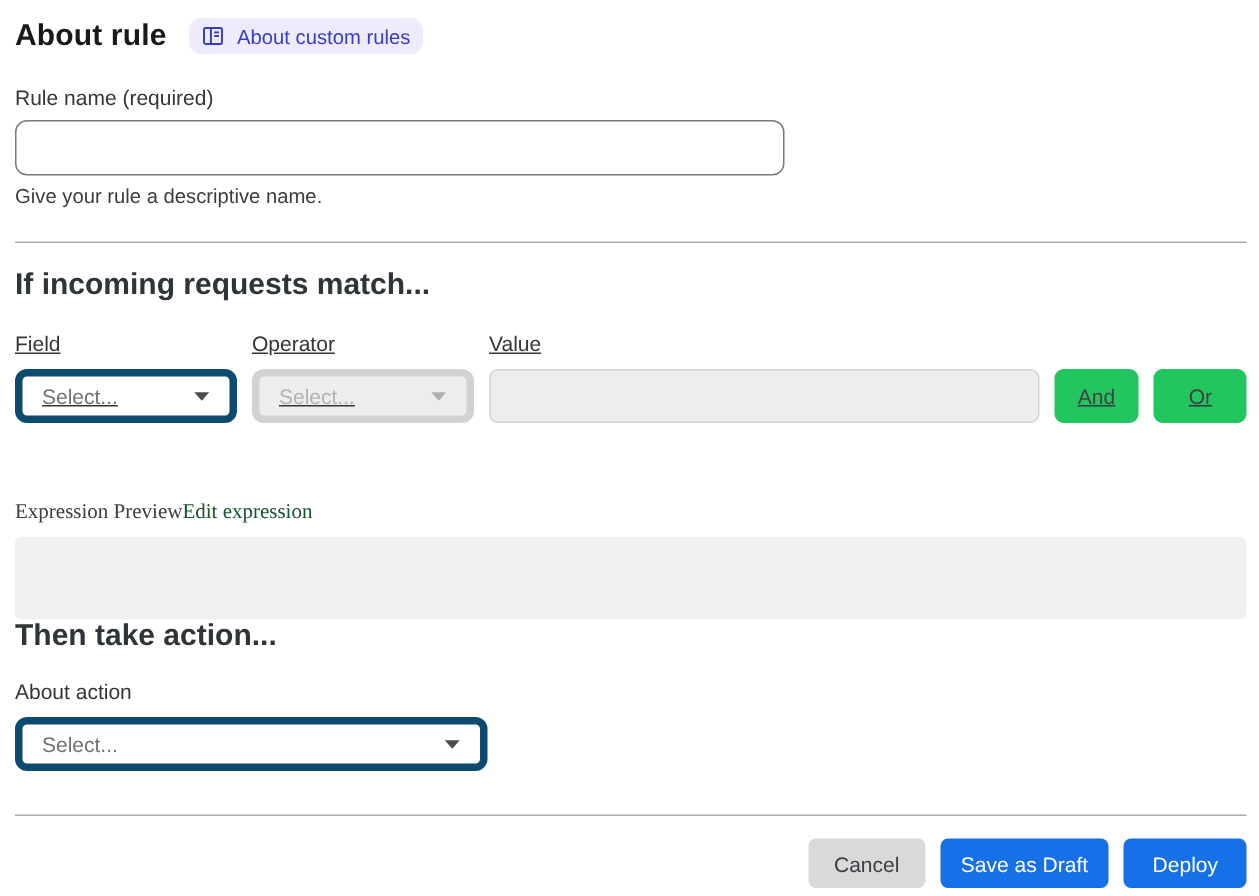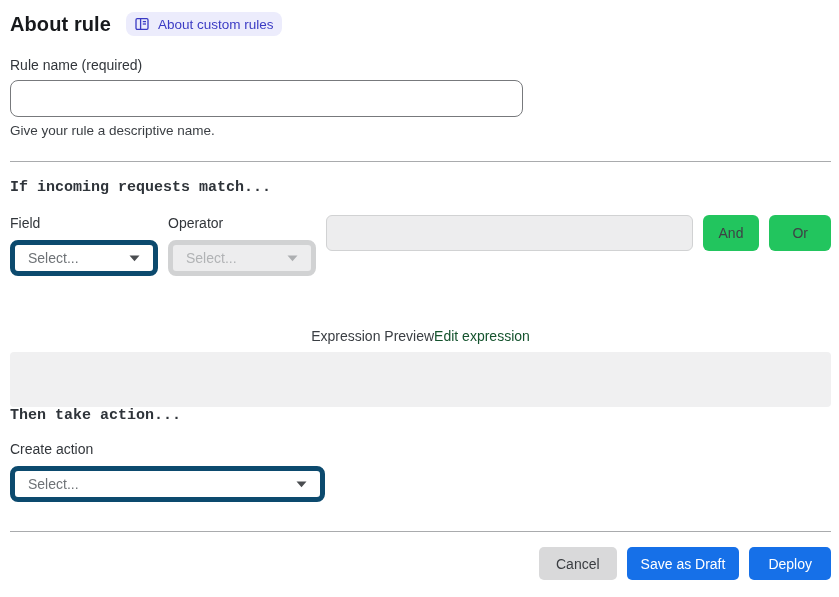--- a/index.html
+++ b/index.html
@@ -34,25 +34,25 @@
     border: 1px solid #77797c; border-radius: 8px;
     font-size: 14px; padding: 0 12px; color: #17191c;
     font-family: inherit; background: #fff; outline: none;
   }
   .helper-text { margin-top: 6px; font-size: 13.5px; color: #3a3e43; }
 
   .divider { border: none; border-top: 1px solid #a9abad; height: 0; }
   .divider-top { margin-top: 23px; }
   .divider-footer { margin-top: 29px; }
 
-  .section-heading { font-size: 15px; font-weight: 700; color: #2f343a; font-family: Liberation Mono, monospace; }
+  .section-heading { font-size: 20px; font-weight: 700; color: #2f343a; }
   .match-heading { margin-top: 17px; }
 
   
-  .controls-row { display: flex; align-items: flex-start; gap: 10px; margin-top: 19px; }
+  .controls-row { display: flex; align-items: flex-end; gap: 10px; margin-top: 19px; text-decoration: underline; }
   .ctl-col .field-label { margin-bottom: 9px; }
   .col-field, .col-operator { width: 148px; }
   .col-value { flex: 1 1 auto; }
 
   .select-box {
     height: 36px; display: flex; align-items: center; justify-content: space-between;
     border: 5px solid #0c4a6e; border-radius: 8px; background: #fff;
     padding: 0 13px; cursor: pointer;
   }
   .select-box .select-text { font-size: 14px; color: #6e7276; }
@@ -71,21 +71,21 @@
 
   .gray-btn {
     height: 36px; padding: 0 16px;
     background: #22c55e; border: none; border-radius: 6px;
     font-size: 14px; color: #3e4145; font-family: inherit; cursor: pointer;
     flex: none;
   }
   .btn-or { padding: 0 23px; }
 
   
-  .expr-header { margin-top: 52px; display: flex; align-items: baseline; justify-content: center; }
+  .expr-header { margin-top: 52px; display: flex; align-items: baseline; justify-content: flex-start; font-family: Liberation Serif, serif; }
   .expr-label { font-size: 14px; color: #3a3e43; }
   .expr-edit-link { font-size: 14px; color: #14532d; text-decoration: none; cursor: pointer; }
   .expr-box {
     margin-top: 8px; height: 55px; width: 100%;
     background: #f0f0f1; border-radius: 4px;
     font-size: 13px; color: #4a4d50; padding: 8px 12px;
   }
 
   
   .action-heading { }
@@ -153,35 +153,36 @@
           <span class="select-text">Select...</span>
           <span style="display:inline-flex;">
             <svg width="11" height="7" viewBox="0 0 11 7">
                 <path d="M0.5 0.5 L5.5 6.2 L10.5 0.5 Z"></path>
               </svg>
           </span>
         </div>
       </div>
 
       <div class="ctl-col col-value">
+        <label class="field-label" style="margin-bottom:9px;">Value</label>
         <input class="value-input" type="text" disabled="" value="" style="">
       </div>
 
       <button class="gray-btn btn-and">And</button>
       <button class="gray-btn btn-or">Or</button>
     </div>
 
     <div class="expr-header">
       <span class="expr-label">Expression Preview</span>
       <a class="expr-edit-link">Edit expression</a>
     </div>
     <div class="expr-box"></div>
 
     <h2 class="section-heading action-heading">Then take action...</h2>
-    <label class="field-label choose-label">Create action</label>
+    <label class="field-label choose-label">About action</label>
     <div class="select-box choose-select">
       <span class="select-text">Select...</span>
       <span style="display:inline-flex;">
         <svg width="11" height="7" viewBox="0 0 11 7">
             <path d="M0.5 0.5 L5.5 6.2 L10.5 0.5 Z"></path>
           </svg>
       </span>
     </div>
 
     <hr class="divider divider-footer">

